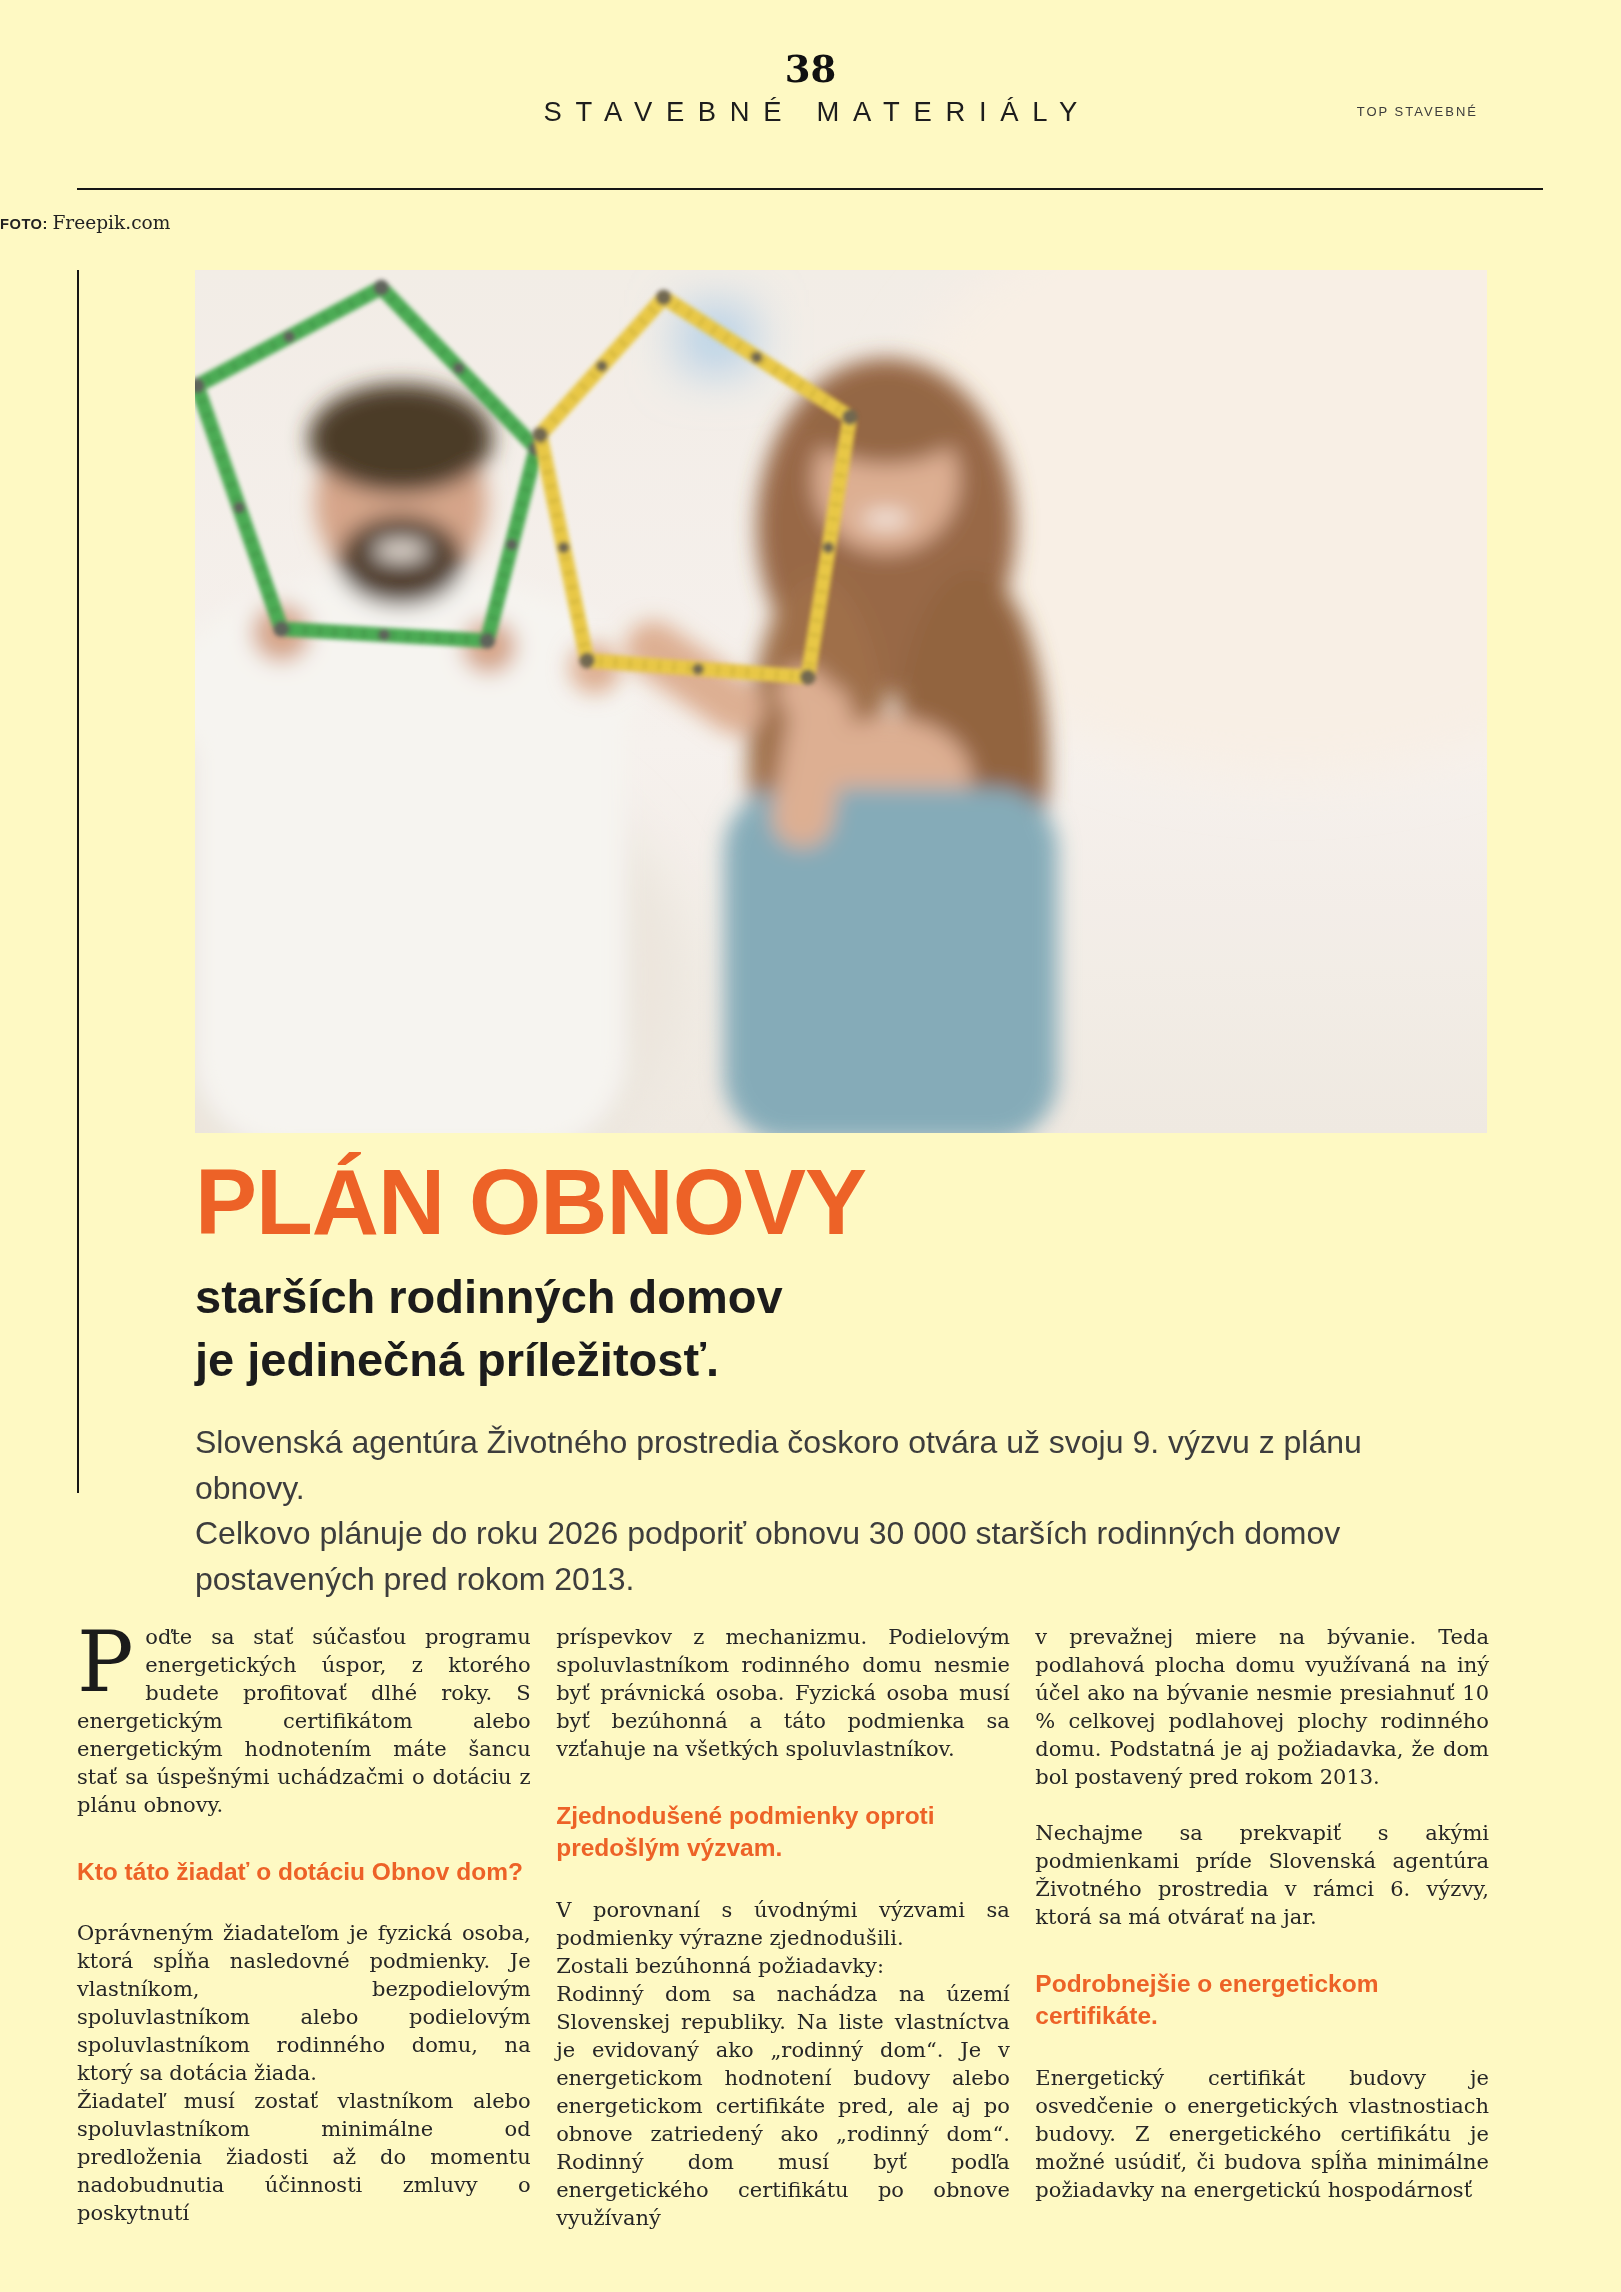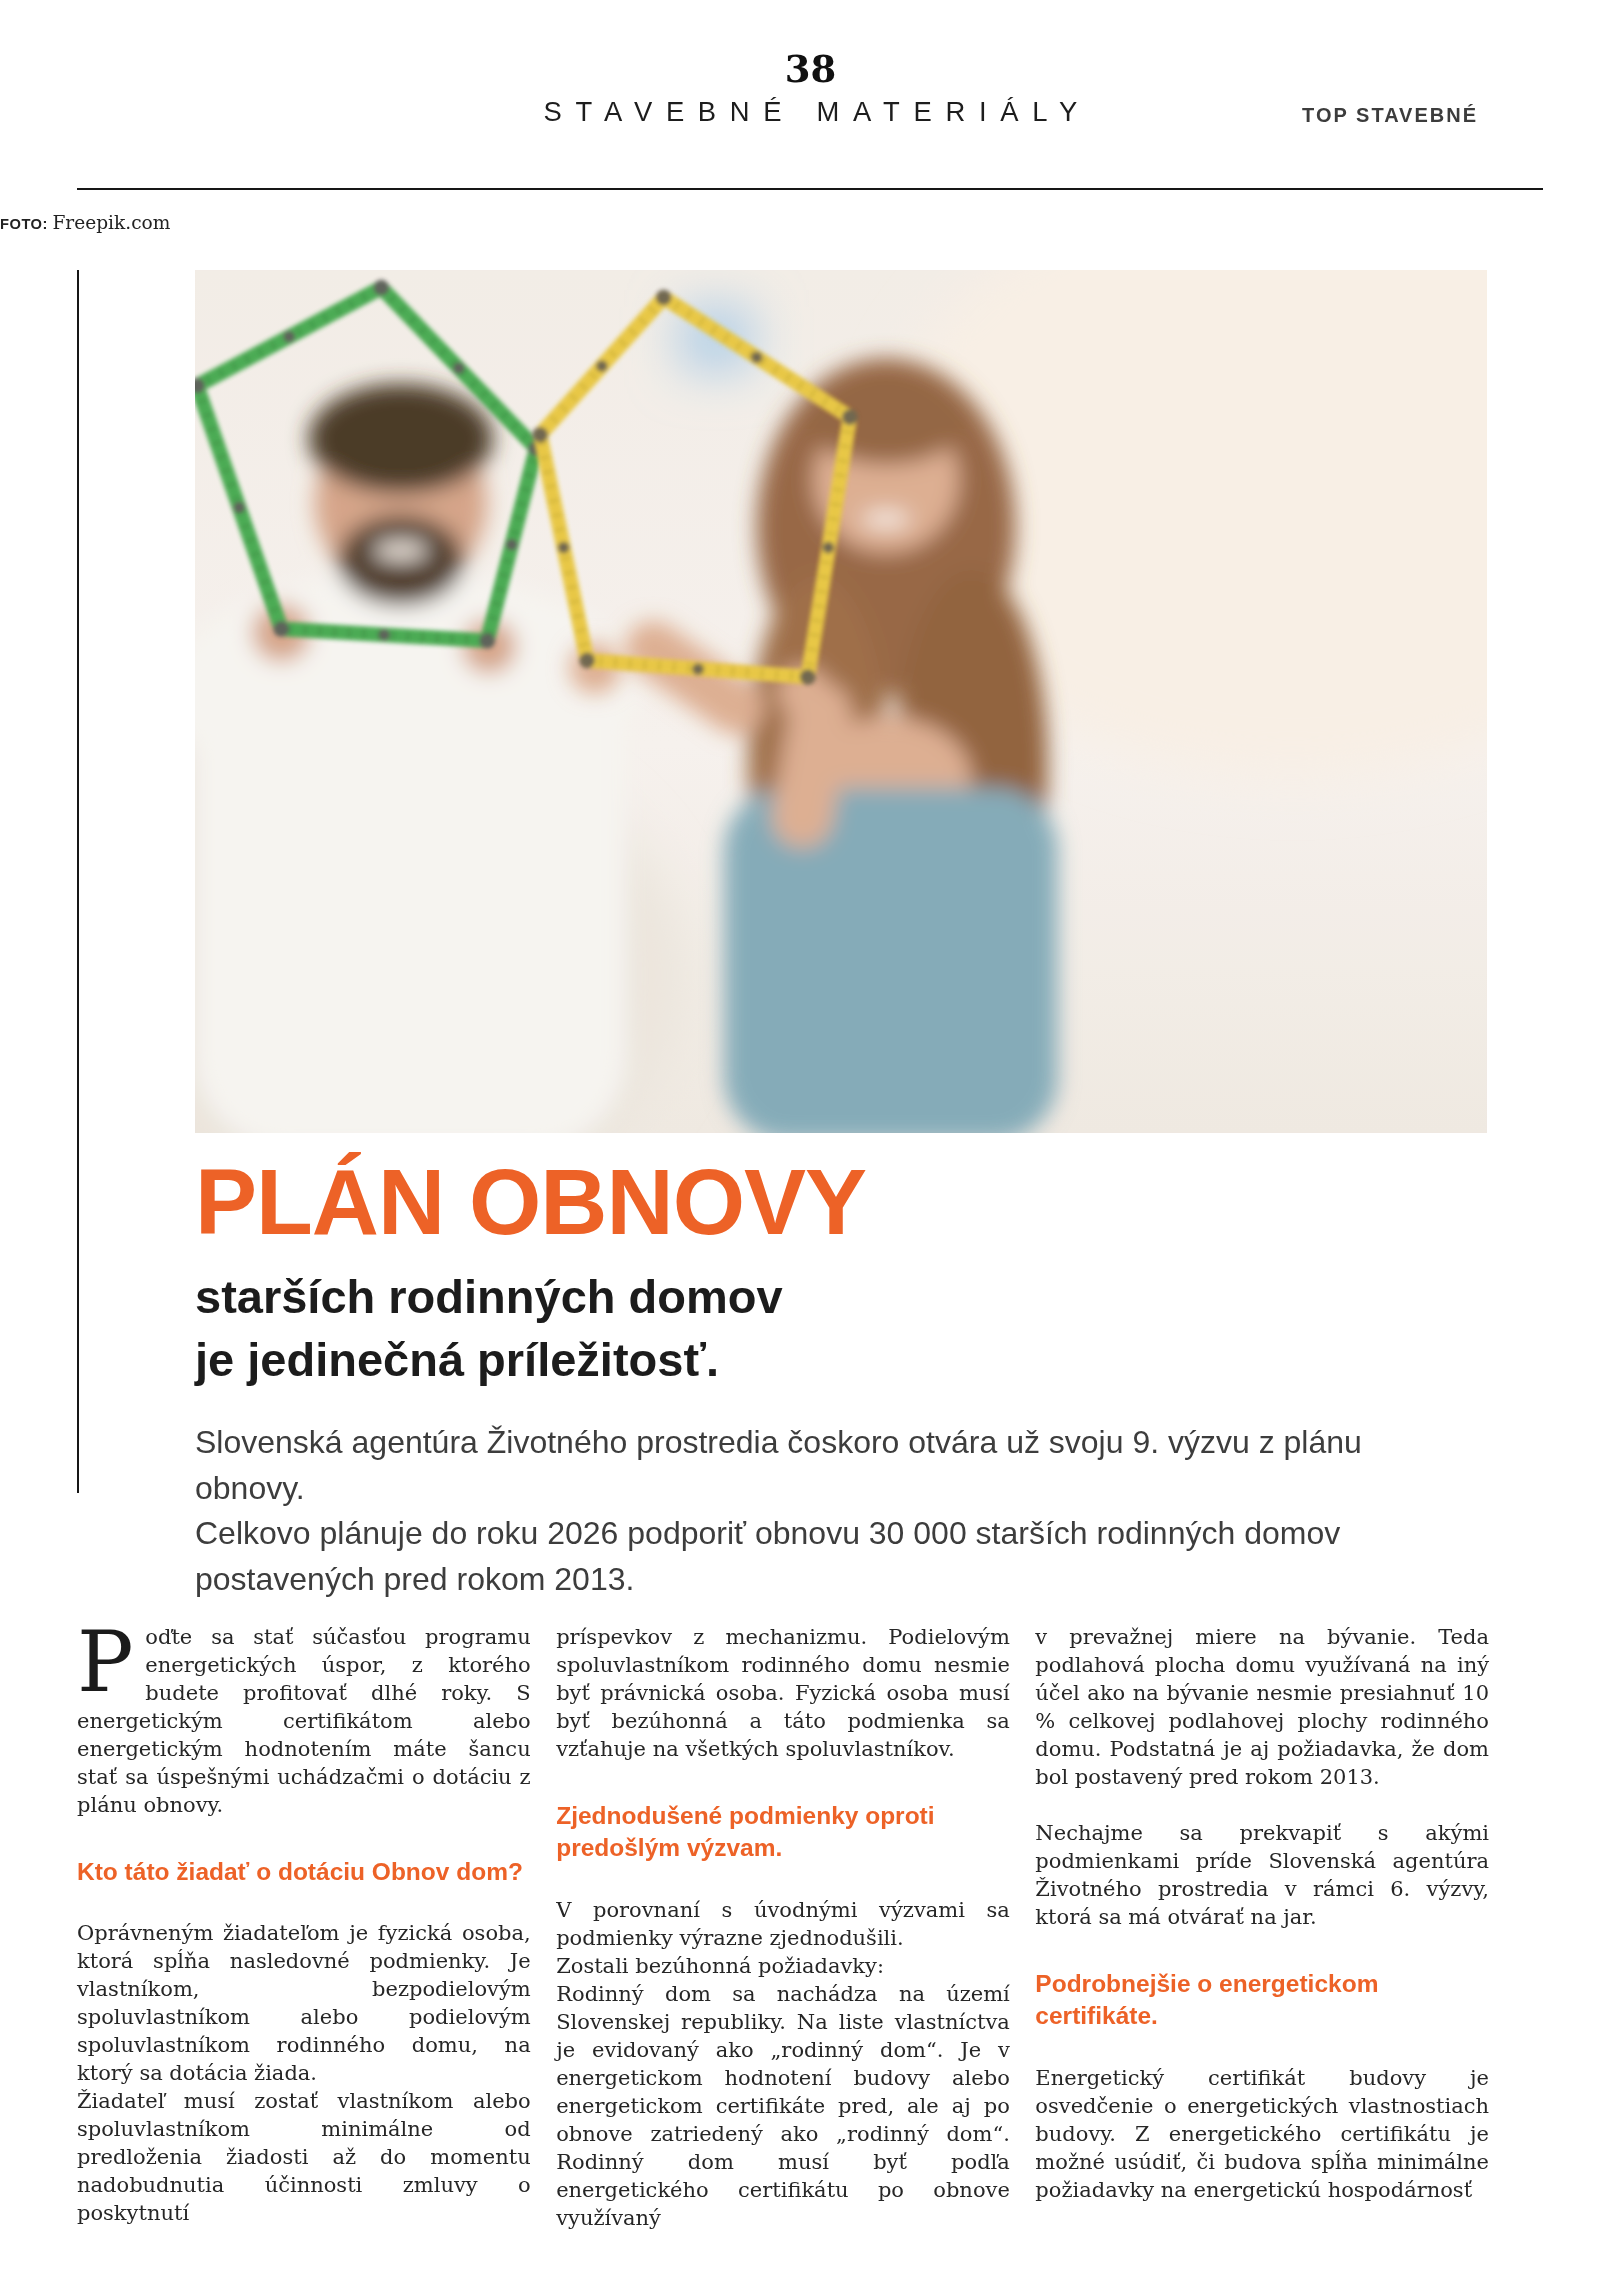--- a/index.html
+++ b/index.html
@@ -1,40 +1,40 @@
 <!DOCTYPE html>
 <html lang="sk" style="--accent-orange: #ED6227; --text-dark: #222222; --ruler-green: #43A74B; --ruler-yellow: #E7C53C;"><head>
 <meta charset="utf-8">
 <style>
   html,body{margin:0;padding:0;background:#e9e9e9;}
   .page{
     position:relative;
     width:1621px;height:2293px;
     margin:0 auto;
-    background:#ffffff;
+    background:#fef9c3;
     font-family:"Liberation Sans",sans-serif;
     color:#222;
     overflow:hidden;
   }
   
   .page-number{
     position:absolute;top:47px;left:0;width:100%;
     text-align:center;
     font-family:"DejaVu Serif",serif;
     font-weight:700;font-size:37px;color:#111;
   }
   .section-title{
     position:absolute;top:96px;left:0;width:100%;
     text-align:center;
     font-size:27.4px;font-weight:400;color:#1d1d1d;
     letter-spacing:13.7px;text-indent:13.7px;
   }
   .corner-label{
     position:absolute;top:104px;right:143px;
-    font-size:20px;letter-spacing:2px;color:#3c3c3c;font-weight:700;
+    font-size:13px;letter-spacing:2px;color:#3c3c3c;font-weight:400;
   }
   .header-rule{
     position:absolute;top:188px;left:77px;right:78px;
     height:2px;background:#161616;
   }
   .photo-credit{
     position:absolute;top:212px;left:0;width:100%;
     color:#222;
   }
   .credit-label{font-size:14.7px;font-weight:700;letter-spacing:0.5px;}

